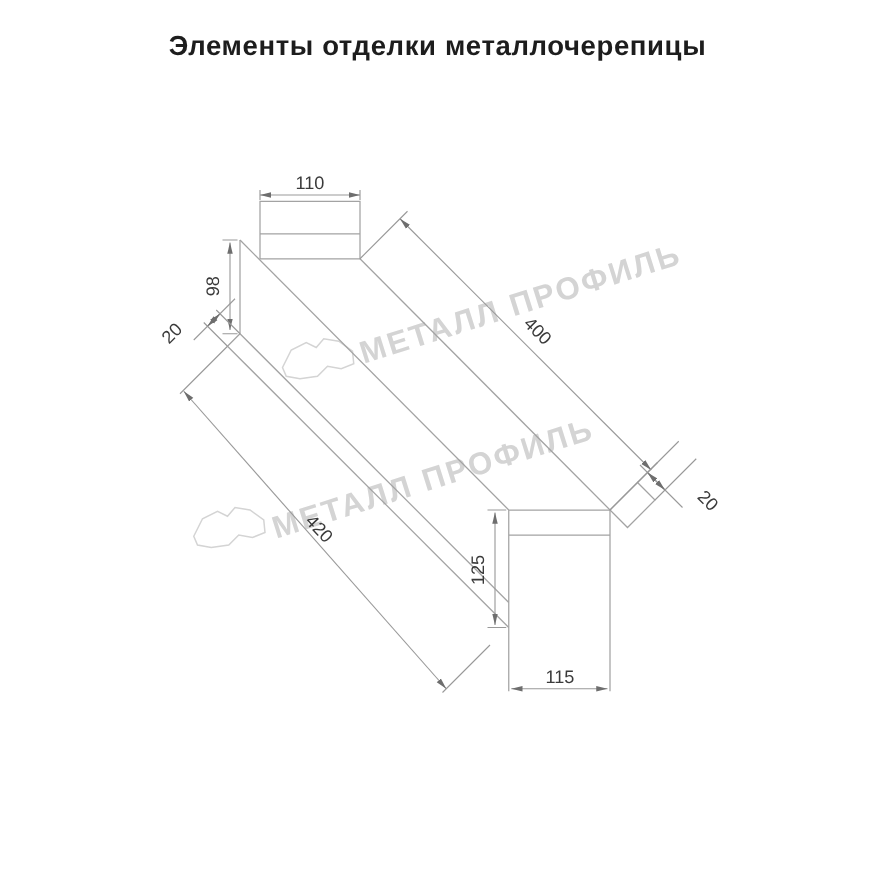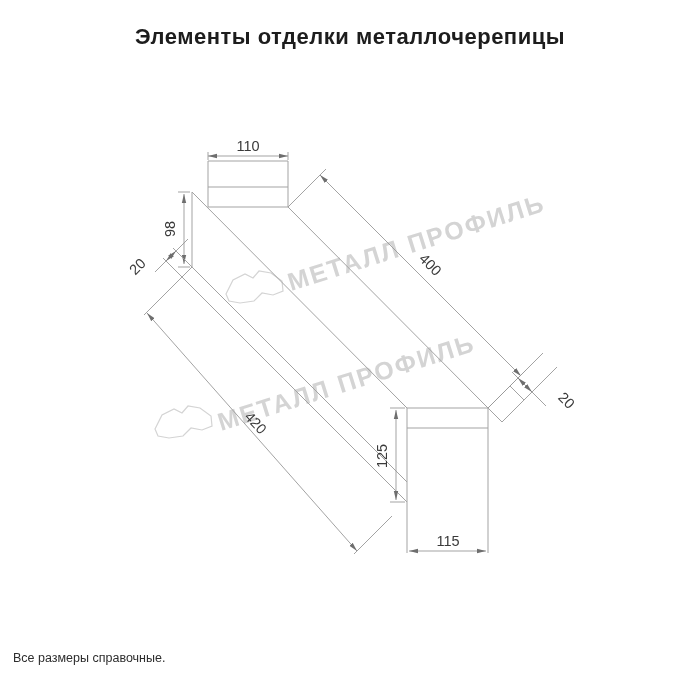--- a/index.html
+++ b/index.html
@@ -104,16 +104,15 @@
       <text class="dimtxt" text-anchor="middle" transform="translate(387,456) rotate(-90)">125</text>
     </g>
 
     <g>
       <path class="dim" d="M409,551 H486" marker-start="url(#arr)" marker-end="url(#arr)"></path>
       <text class="dimtxt" text-anchor="middle" x="448" y="546">115</text>
     </g>
   </svg>
 
   <div id="footer">
-    <div>Все размеры справочные.</div>
   </div>
 
 </div>
 
 </body></html>

